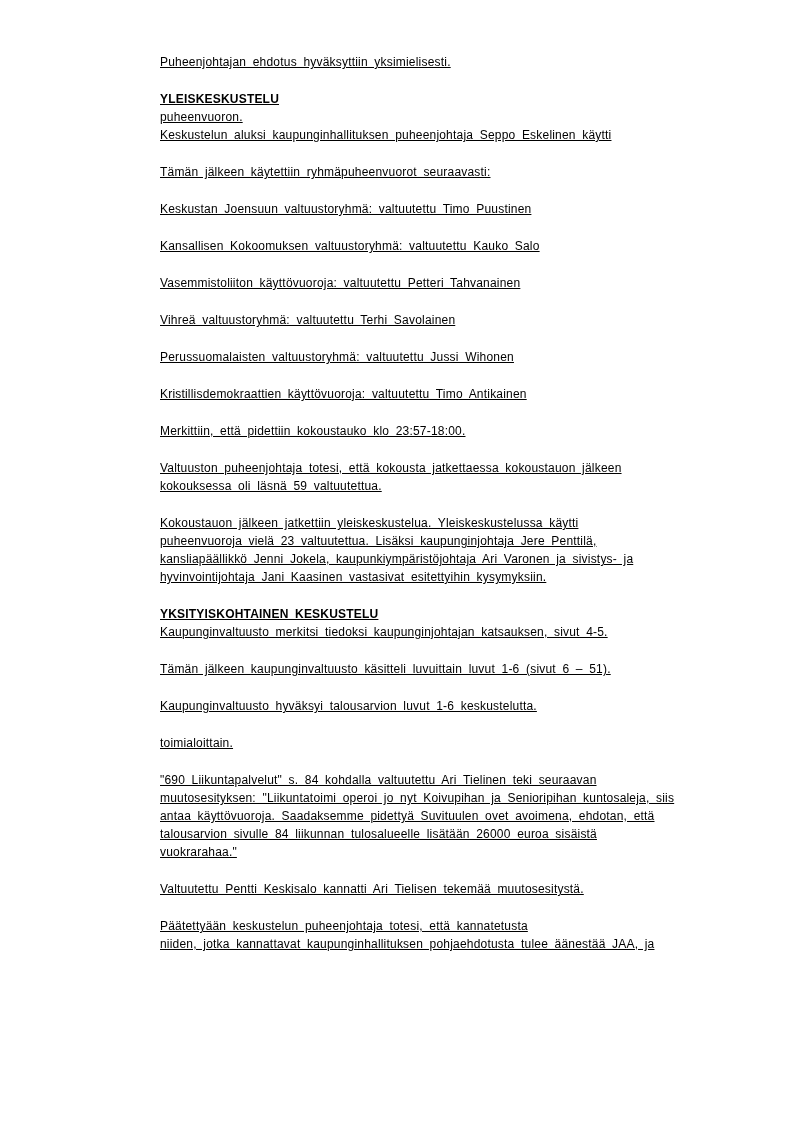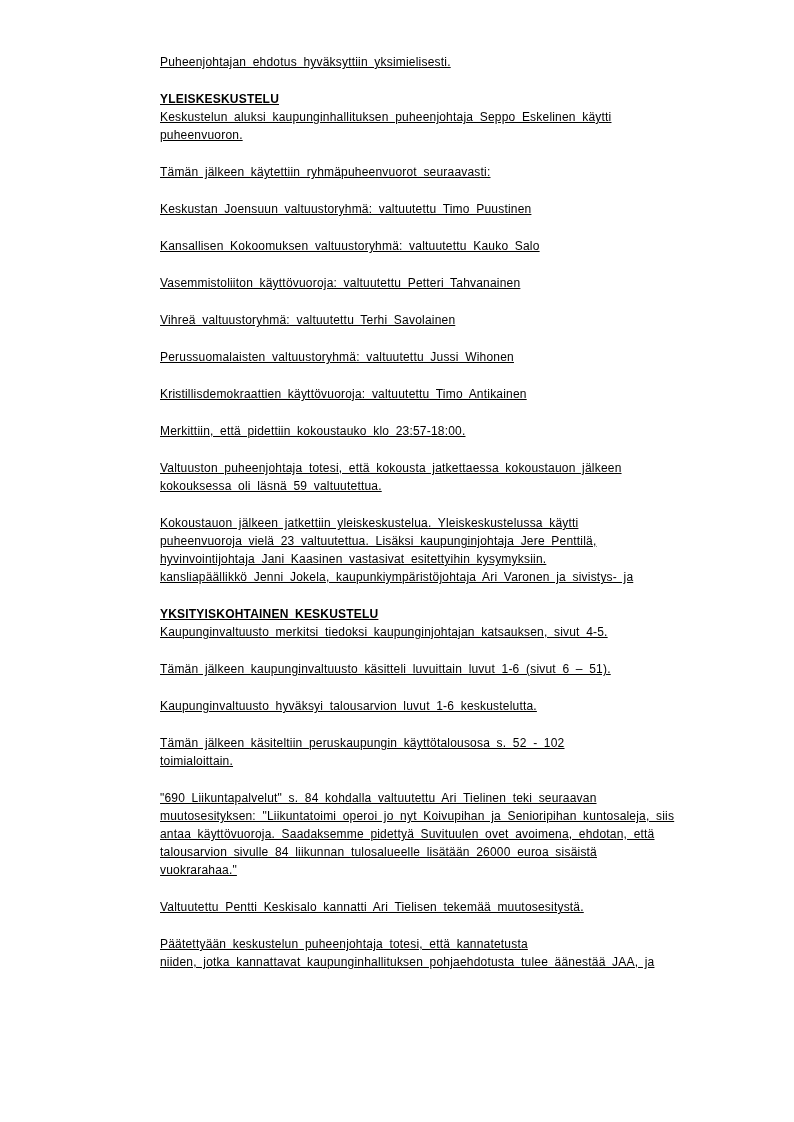--- a/index.html
+++ b/index.html
@@ -43,22 +43,22 @@
 
 <div class="page">
   <div class="doc">
 
     <div class="para">
       <div class="ln">Puheenjohtajan ehdotus hyväksyttiin yksimielisesti.</div>
     </div>
 
     <div class="para">
       <div class="hd">YLEISKESKUSTELU</div>
+      <div class="ln">puheenvuoron.</div>
       <div class="ln">Keskustelun aluksi kaupunginhallituksen puheenjohtaja Seppo Eskelinen käytti</div>
-      <div class="ln">puheenvuoron.</div>
     </div>
 
     <div class="para">
       <div class="ln">Tämän jälkeen käytettiin ryhmäpuheenvuorot seuraavasti:</div>
     </div>
 
 
     <div class="para">
       <div class="ln">Keskustan Joensuun valtuustoryhmä: valtuutettu Timo Puustinen</div>
     </div>
@@ -88,39 +88,38 @@
     </div>
 
     <div class="para">
       <div class="ln">Valtuuston puheenjohtaja totesi, että kokousta jatkettaessa kokoustauon jälkeen</div>
       <div class="ln">kokouksessa oli läsnä 59 valtuutettua.</div>
     </div>
 
     <div class="para">
       <div class="ln">Kokoustauon jälkeen jatkettiin yleiskeskustelua. Yleiskeskustelussa käytti</div>
       <div class="ln">puheenvuoroja vielä 23 valtuutettua. Lisäksi kaupunginjohtaja Jere Penttilä,</div>
+      <div class="ln">kansliapäällikkö Jenni Jokela, kaupunkiympäristöjohtaja Ari Varonen ja sivistys- ja</div>
       <div class="ln">hyvinvointijohtaja Jani Kaasinen vastasivat esitettyihin kysymyksiin.</div>
-      <div class="ln">kansliapäällikkö Jenni Jokela, kaupunkiympäristöjohtaja Ari Varonen ja sivistys- ja</div>
     </div>
 
     <div class="para">
       <div class="hd">YKSITYISKOHTAINEN KESKUSTELU</div>
       <div class="ln">Kaupunginvaltuusto merkitsi tiedoksi kaupunginjohtajan katsauksen, sivut 4-5.</div>
     </div>
 
     <div class="para">
       <div class="ln">Tämän jälkeen kaupunginvaltuusto käsitteli luvuittain luvut 1-6 (sivut 6 – 51).</div>
     </div>
 
     <div class="para">
       <div class="ln">Kaupunginvaltuusto hyväksyi talousarvion luvut 1-6 keskustelutta.</div>
     </div>
 
     <div class="para">
-      <div class="ln">Tämän jälkeen käsiteltiin peruskaupungin käyttötalousosa s. 52 - 102</div>
       <div class="ln">toimialoittain.</div>
     </div>
 
     <div class="para">
       <div class="ln">"690 Liikuntapalvelut" s. 84 kohdalla valtuutettu Ari Tielinen teki seuraavan</div>
       <div class="ln">muutosesityksen: "Liikuntatoimi operoi jo nyt Koivupihan ja Senioripihan kuntosaleja, siis</div>
       <div class="ln">antaa käyttövuoroja. Saadaksemme pidettyä Suvituulen ovet avoimena, ehdotan, että</div>
       <div class="ln">talousarvion sivulle 84 liikunnan tulosalueelle lisätään 26000 euroa sisäistä</div>
       <div class="ln">vuokrarahaa."</div>
     </div>

